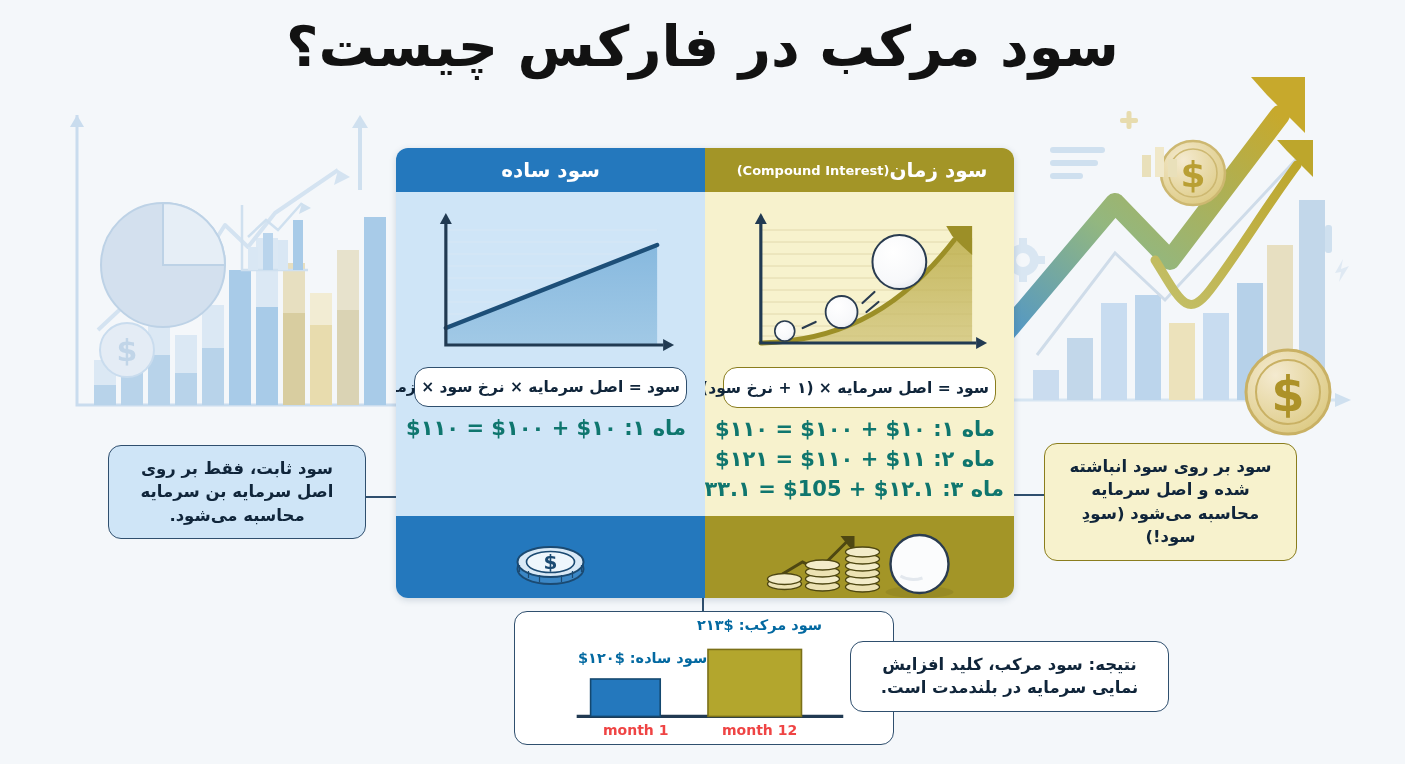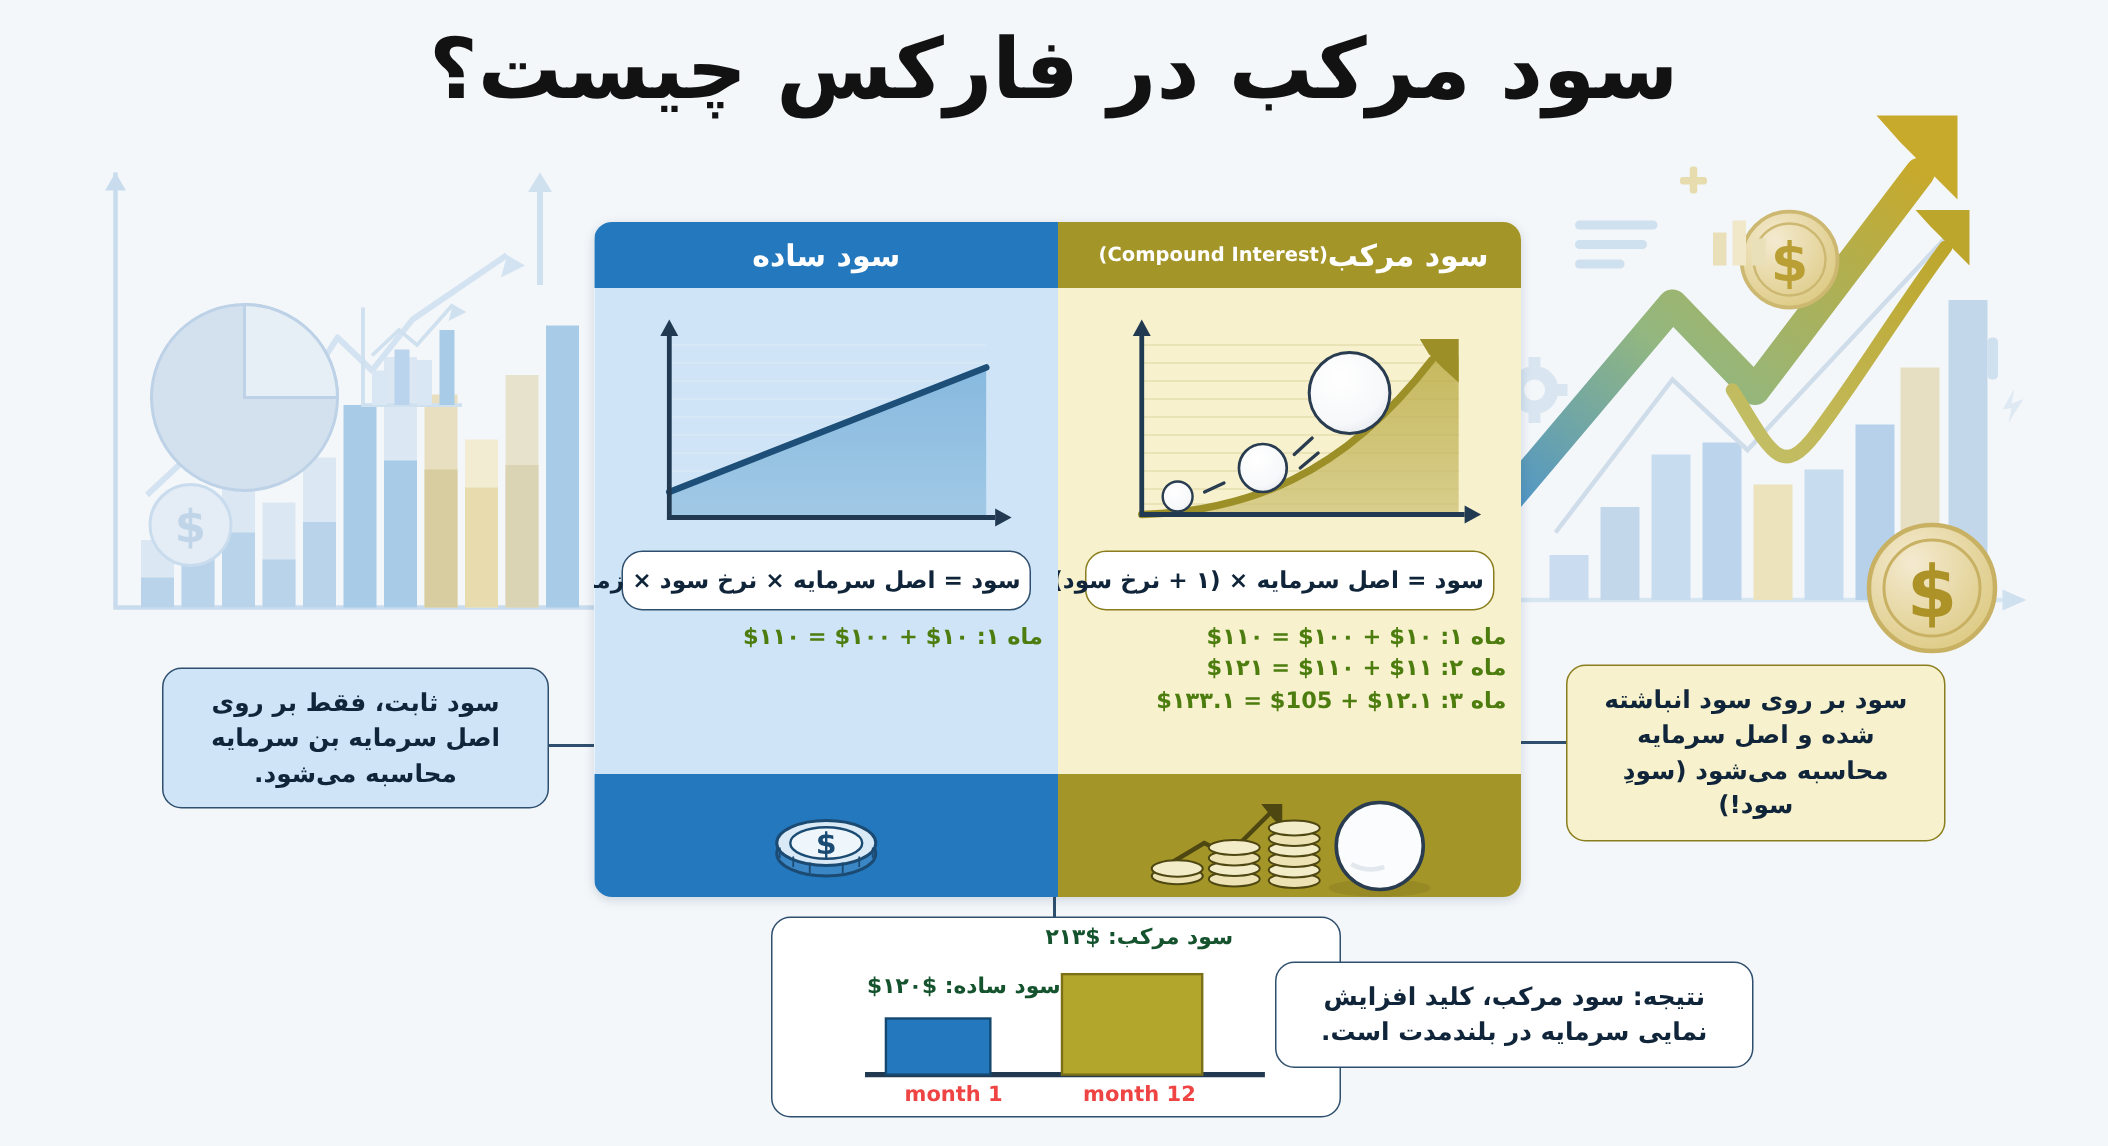--- a/index.html
+++ b/index.html
@@ -77,24 +77,24 @@
     font-weight: bold;
     color: #10253a;
     padding: 10px 6px;
     white-space: nowrap;
   }
   .compound .formula { border-color: #8a7d1d; }
   .formula sup { font-size: 10px; }
 
   .rows {
     margin-top: 7px;
-    text-align: right;
-    font-size: 15px;
+    text-align: left;
+    font-size: 21px;
     font-weight: bold;
-    color: #4d7c0f;
+    color: #0f766e;
     line-height: 1.42;
   }
   .rows div { white-space: nowrap; }
 
   .footer-art { position: absolute; inset: 0; }
   .footer-art svg { position: absolute; inset: 0; width: 100%; height: 100%; }
 
   
   .callout {
     position: absolute;
@@ -132,21 +132,21 @@
     border: 1.7px solid #2f4f6e;
     border-radius: 13px;
     z-index: 4;
   }
   .bottom-plot { position: absolute; inset: 0; }
   .bottom-plot svg { width: 100%; height: 100%; }
   .bar-label {
     position: absolute;
     font-size: 14.5px;
     font-weight: bold;
-    color: #14532d;
+    color: #0369a1;
     white-space: nowrap;
   }
   .lbl-simple   { left: 63px;  top: 38px; }
   .lbl-compound { left: 182px; top: 5px; }
   .axis-label {
     position: absolute;
     font-size: 14px; font-weight: bold; color: #ef4444;
     white-space: nowrap;
   }
   .ax-1 { left: 88px;  top: 110px; }
@@ -293,21 +293,21 @@
 
 <div class="connector" style="left:366px; top:496px; width:32px; height:2px;"></div>
 <div class="connector" style="left:1012px; top:494px; width:34px; height:2px;"></div>
 <div class="connector" style="left:702px; top:598px; width:2px; height:14px;"></div>
 <div class="connector" style="left:893px; top:690px; width:24px; height:2px;"></div>
 
 <div class="card">
 
   <div class="panel compound">
     <div class="panel-head">
-      <span>سود مرکب</span>
+      <span>سود زمان</span>
       <span class="en">(Compound Interest)</span>
     </div>
     <div class="panel-body">
       <div class="chart-box">
         <svg viewBox="0 0 290 165" preserveAspectRatio="none">
           <defs>
             <linearGradient id="olFill" x1="0" y1="0" x2="0" y2="1">
               <stop offset="0%" stop-color="#b5a53a"></stop>
               <stop offset="100%" stop-color="#cfc277"></stop>
             </linearGradient>

